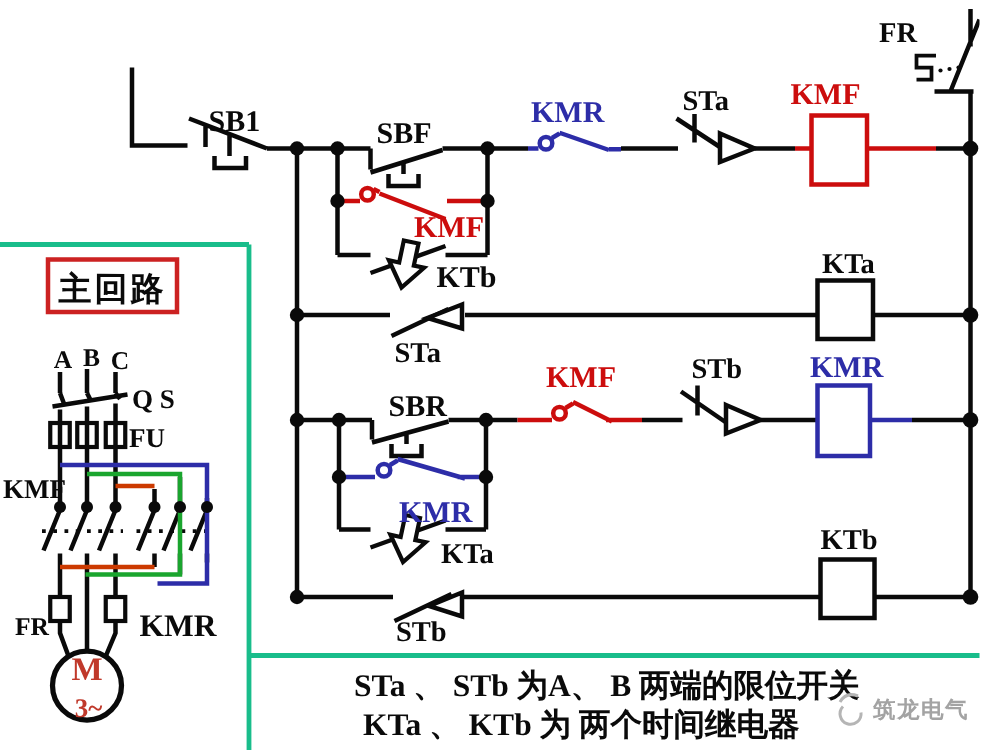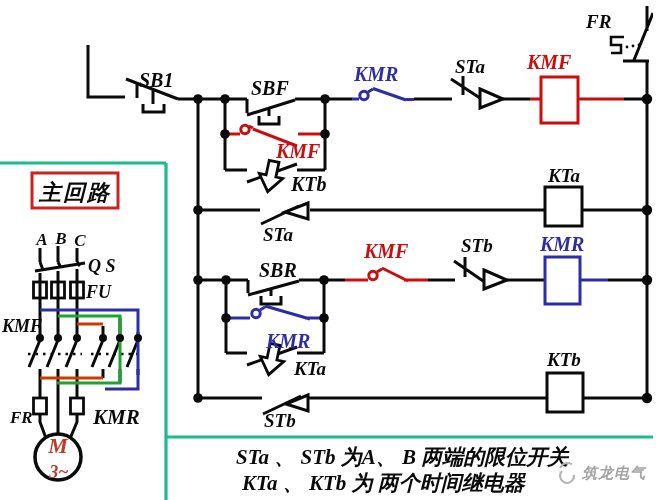--- a/index.html
+++ b/index.html
@@ -1,18 +1,18 @@
 <!DOCTYPE html>
 <html><head>
 <meta charset="utf-8">
 <style>
   html,body{margin:0;padding:0;background:#ffffff;}
   .stage{
     position:relative;width:653px;height:500px;background:#ffffff;
-    font-family:"Liberation Serif", serif;overflow:hidden;font-style:italic;
+    font-family:"Liberation Serif", serif;overflow:hidden;
   }
   svg{position:absolute;left:0;top:0;}
   svg text{font-family:"Liberation Serif", serif;font-weight:bold;}
 </style>
 </head>
 <body>
 
 <div class="stage">
 <svg width="672" height="500" viewBox="0 0 672 500">
 

